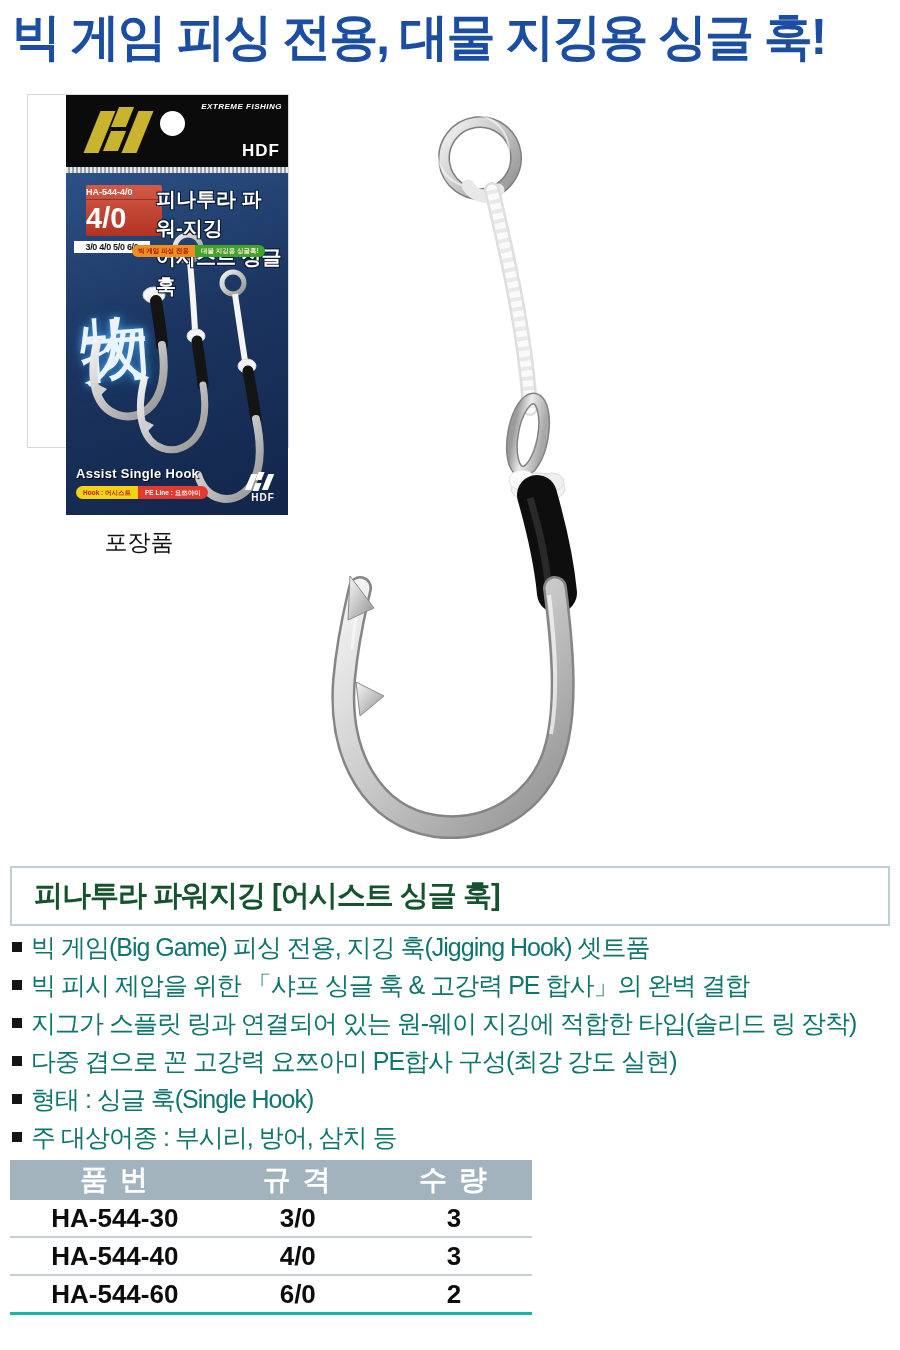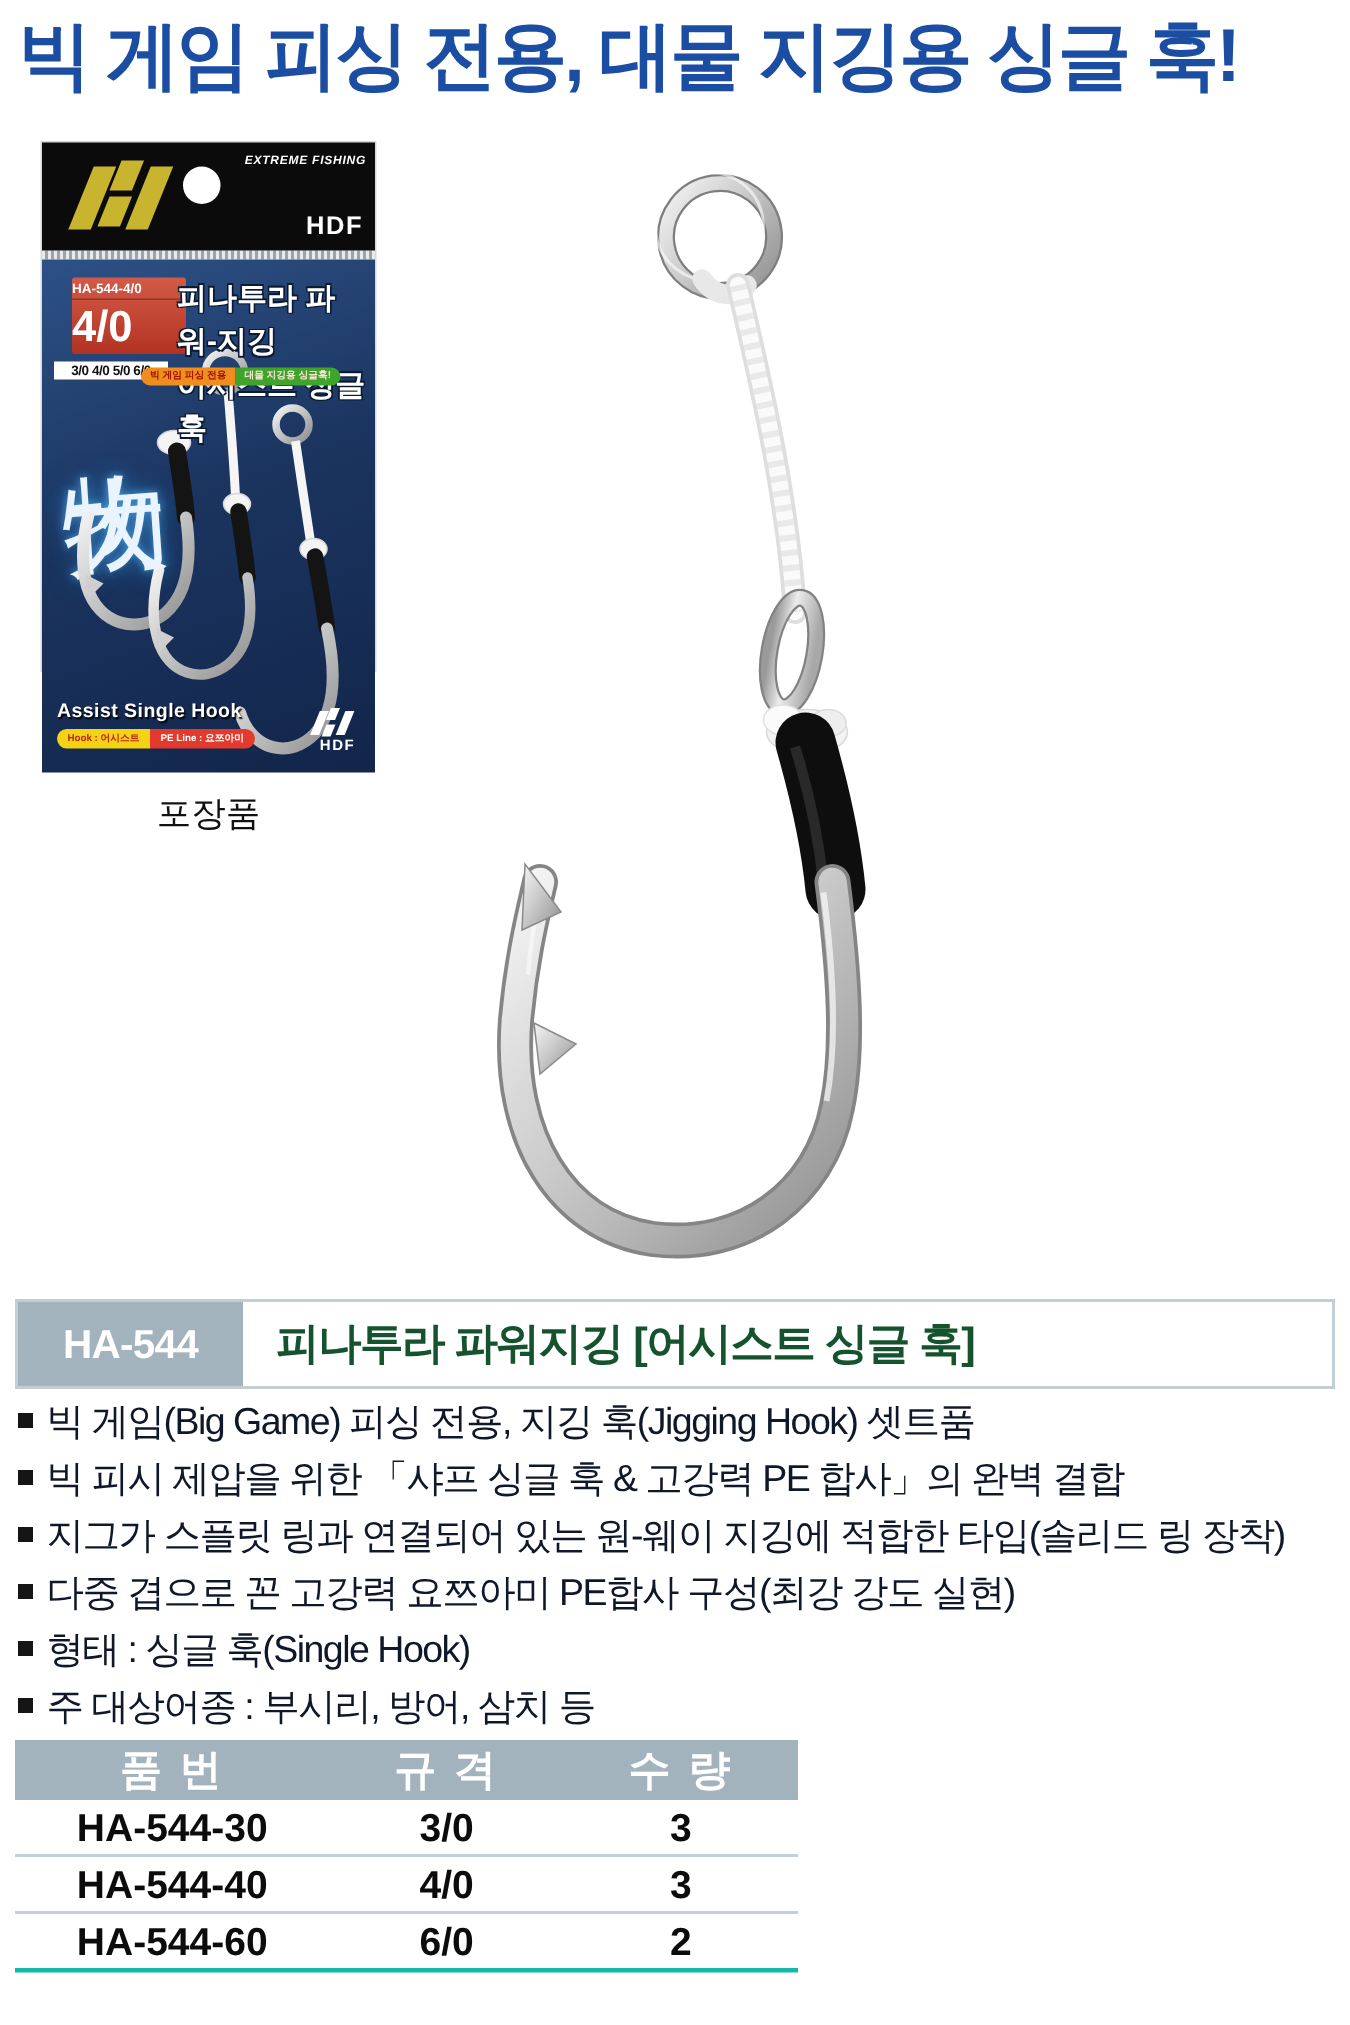--- a/index.html
+++ b/index.html
@@ -7,21 +7,21 @@
     width:900px;height:1350px;position:relative;background:#ffffff;
     font-family:"Liberation Sans","DejaVu Sans",sans-serif;overflow:hidden;
   }
   
   .headline{
     position:absolute;left:12px;top:4px;width:882px;
     font-size:50px;font-weight:800;letter-spacing:-2px;color:#1b4ea3;
     transform:scaleX(.98);transform-origin:left;white-space:nowrap;
   }
   
-  .package{position:absolute;left:28px;top:95px;width:222px;height:352px;box-shadow:0 0 0 1px #d8d8d8;}
+  .package{position:absolute;left:28px;top:95px;width:222px;height:352px;box-shadow:0 0 0 1px #d8d8d8;padding-left:38px;}
   .pkg-black{position:relative;height:72px;background:#0b0b0b;}
   .bar{position:absolute;background:#c9b42f;transform:skewX(-22deg);}
   .bar1{left:26px;top:16px;width:15px;height:42px;}
   .bar2{left:49px;top:12px;width:15px;height:20px;}
   .bar3{left:41px;top:36px;width:15px;height:20px;}
   .bar4{left:64px;top:16px;width:15px;height:42px;}
   .hang-hole{position:absolute;left:94px;top:16px;width:25px;height:25px;border-radius:50%;background:#ffffff;}
   .pkg-tagline{position:absolute;right:6px;top:7px;font-size:8px;font-style:italic;font-weight:700;color:#ffffff;letter-spacing:.5px;}
   .pkg-brand{position:absolute;right:8px;bottom:6px;font-size:17px;font-weight:800;color:#ffffff;letter-spacing:1px;}
   .pkg-serration{height:6px;background:repeating-linear-gradient(90deg,#e9e9e9 0 2px,#9aa4ad 2px 4px);}
@@ -55,21 +55,21 @@
   .pkg-logo2 .mtext{font-size:10px;font-weight:800;color:#ffffff;letter-spacing:1px;}
   .pkg-caption{position:absolute;left:28px;top:527px;width:222px;text-align:center;font-size:23px;color:#111;}
   
   .photo{position:absolute;left:300px;top:90px;}
   
   .section-bar{position:absolute;left:10px;top:866px;width:876px;height:56px;border:2px solid #c3cdd4;display:flex;background:#ffffff;}
   .section-code{width:150px;background:#a3b3be;color:#ffffff;font-size:27px;font-weight:700;display:flex;align-items:center;justify-content:center;letter-spacing:-.5px;}
   .section-title{flex:1;display:flex;align-items:center;padding-left:22px;font-size:29px;font-weight:800;color:#14532d;letter-spacing:-1px;}
   
   .features{position:absolute;left:12px;top:928px;width:880px;list-style:none;margin:0;padding:0;}
-  .features li{display:flex;align-items:center;height:38px;font-size:25px;color:#0f172a;letter-spacing:-1px;}
+  .features li{display:flex;align-items:center;height:38px;font-size:25px;color:#0f766e;letter-spacing:-1px;}
   .sq{width:10px;height:10px;background:#151515;margin-right:9px;flex:0 0 auto;}
   
   .spec-table{position:absolute;left:10px;top:1160px;width:522px;border-collapse:collapse;}
   .spec-table th{background:#a3b3be;color:#ffffff;font-size:28px;font-weight:700;height:36px;letter-spacing:2px;}
   .spec-table td{font-size:26px;font-weight:600;color:#0c0c0c;text-align:center;height:34px;border-bottom:2px solid #c6cfd6;}
   .spec-table tr:last-child td{border-bottom:3px solid #14b8a6;margin-top:14px;}
   .col1{width:210px;}.col2{width:156px;}.col3{width:156px;}
 </style>
 </head>
 <body>
@@ -203,21 +203,20 @@
     <path d="M255,498 C263,560 266,610 258,648 C247,706 196,744 135,736 C74,727 38,668 44,590 C48,546 56,516 60,498" stroke="#858585" stroke-width="24" fill="none" stroke-linecap="round"></path>
     <path d="M255,498 C263,560 266,610 258,648 C247,706 196,744 135,736 C74,727 38,668 44,590 C48,546 56,516 60,498" stroke="url(#metal)" stroke-width="19" fill="none" stroke-linecap="round"></path>
     <path d="M249,505 C256,560 258,606 251,644" stroke="#ffffff" stroke-width="4" fill="none" opacity=".65"></path>
     <path d="M52,560 C54,535 58,515 61,502" stroke="#ffffff" stroke-width="3" fill="none" opacity=".5"></path>
     <polygon points="48,530 74,518 50,486" fill="url(#metal)" stroke="#8a8a8a" stroke-width="1"></polygon>
     <polygon points="56,592 84,606 60,626" fill="url(#metal)" stroke="#8a8a8a" stroke-width="1"></polygon>
   </g>
 </svg>
 
 <div class="section-bar">
-  <div class="section-code">HA-544</div>
   <div class="section-title">피나투라 파워지깅 [어시스트 싱글 훅]</div>
 </div>
 
 <ul class="features">
   <li>
       <span class="sq"></span>
       <span>빅 게임(Big Game) 피싱 전용, 지깅 훅(Jigging Hook) 셋트품</span>
     </li>
   <li>
       <span class="sq"></span>

